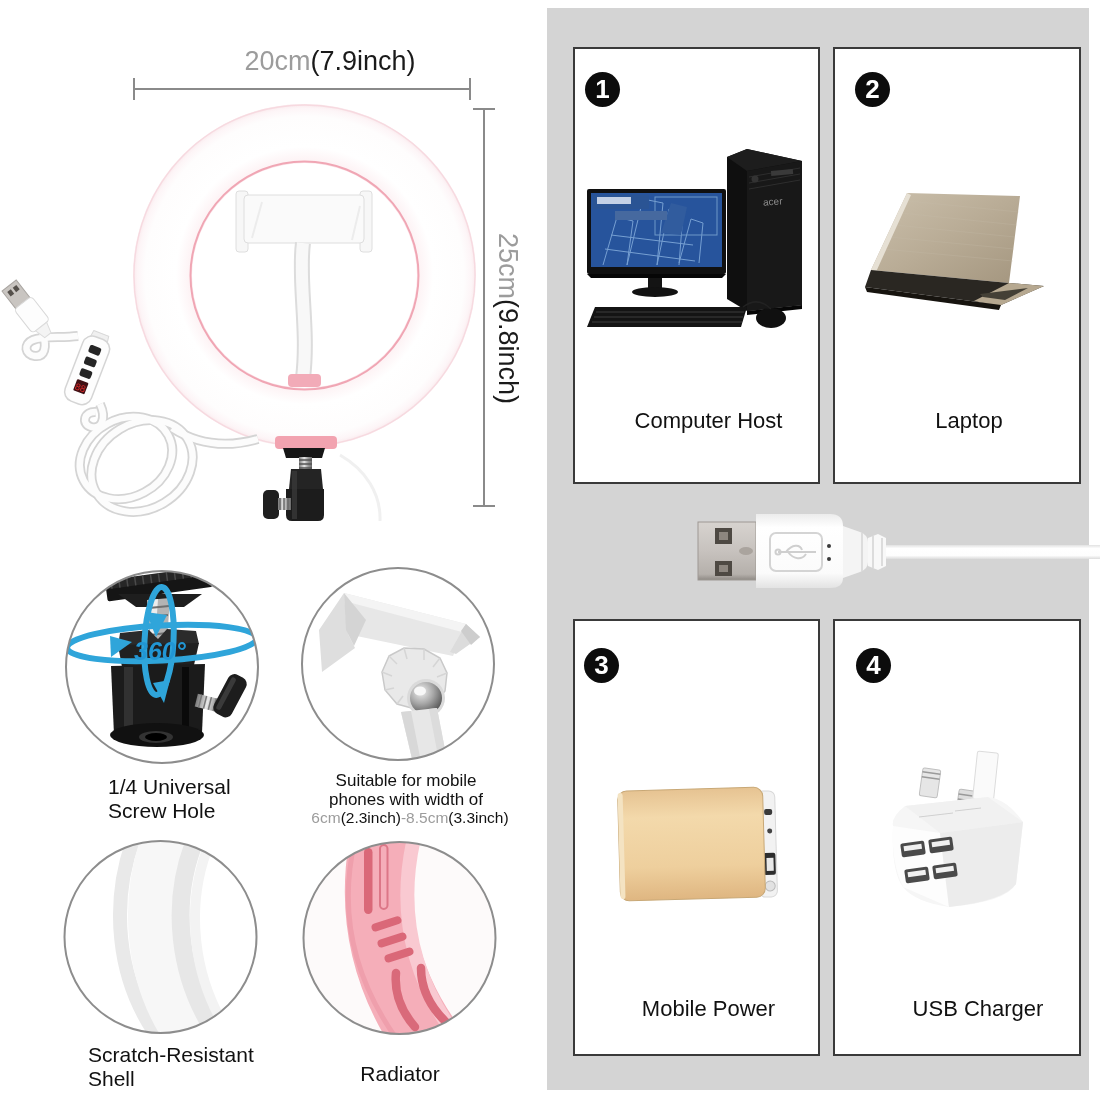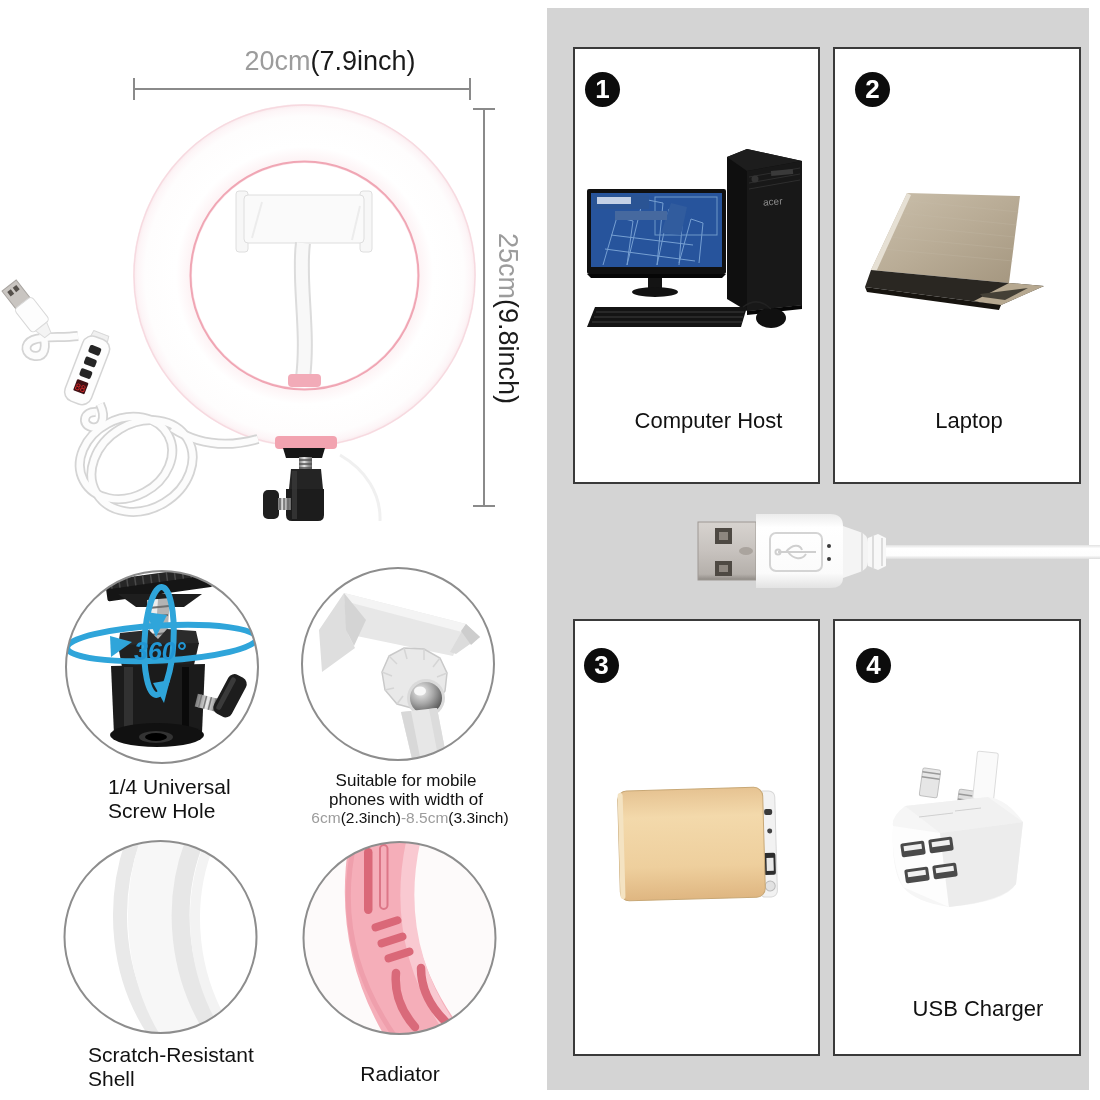--- a/index.html
+++ b/index.html
@@ -23,20 +23,21 @@
   <div class="abs card" style="left:573px;top:619px;width:247px;height:437px;"></div>
   <div class="abs card" style="left:833px;top:619px;width:248px;height:437px;"></div>
 
   <div class="abs badge" style="left:585px;top:72px;">1</div>
   <div class="abs badge" style="left:855px;top:72px;">2</div>
   <div class="abs badge" style="left:584px;top:648px;">3</div>
   <div class="abs badge" style="left:856px;top:648px;">4</div>
 
   <div class="abs clabel" style="left:573px;top:408px;width:247px;">Computer Host</div>
   <div class="abs clabel" style="left:833px;top:408px;width:248px;">Laptop</div>
+  <div class="abs clabel" style="left:573px;top:996px;width:247px;">Mobile Power</div>
   <div class="abs clabel" style="left:833px;top:996px;width:266px;">USB Charger</div>
 
   <div class="abs" style="left:0px;top:46px;width:604px;text-align:center;font-size:27px;color:#1a1a1a;padding-left:28px;"><span class="g">20cm</span>(7.9inch)</div>
   <div class="abs" style="left:492px;top:233px;font-size:27px;color:#1a1a1a;writing-mode:vertical-rl;white-space:nowrap;"><span class="g">25cm</span>(9.8inch)</div>
 
   <svg id="prod" class="abs" style="left:0;top:0;" width="545" height="560" viewBox="0 0 545 560">
     <defs>
       <radialGradient id="ringg" gradientUnits="userSpaceOnUse" cx="304.5" cy="275.5" r="171.5">
         <stop offset="0.640" stop-color="#ffffff"></stop>
         <stop offset="0.652" stop-color="#fadde3"></stop>

